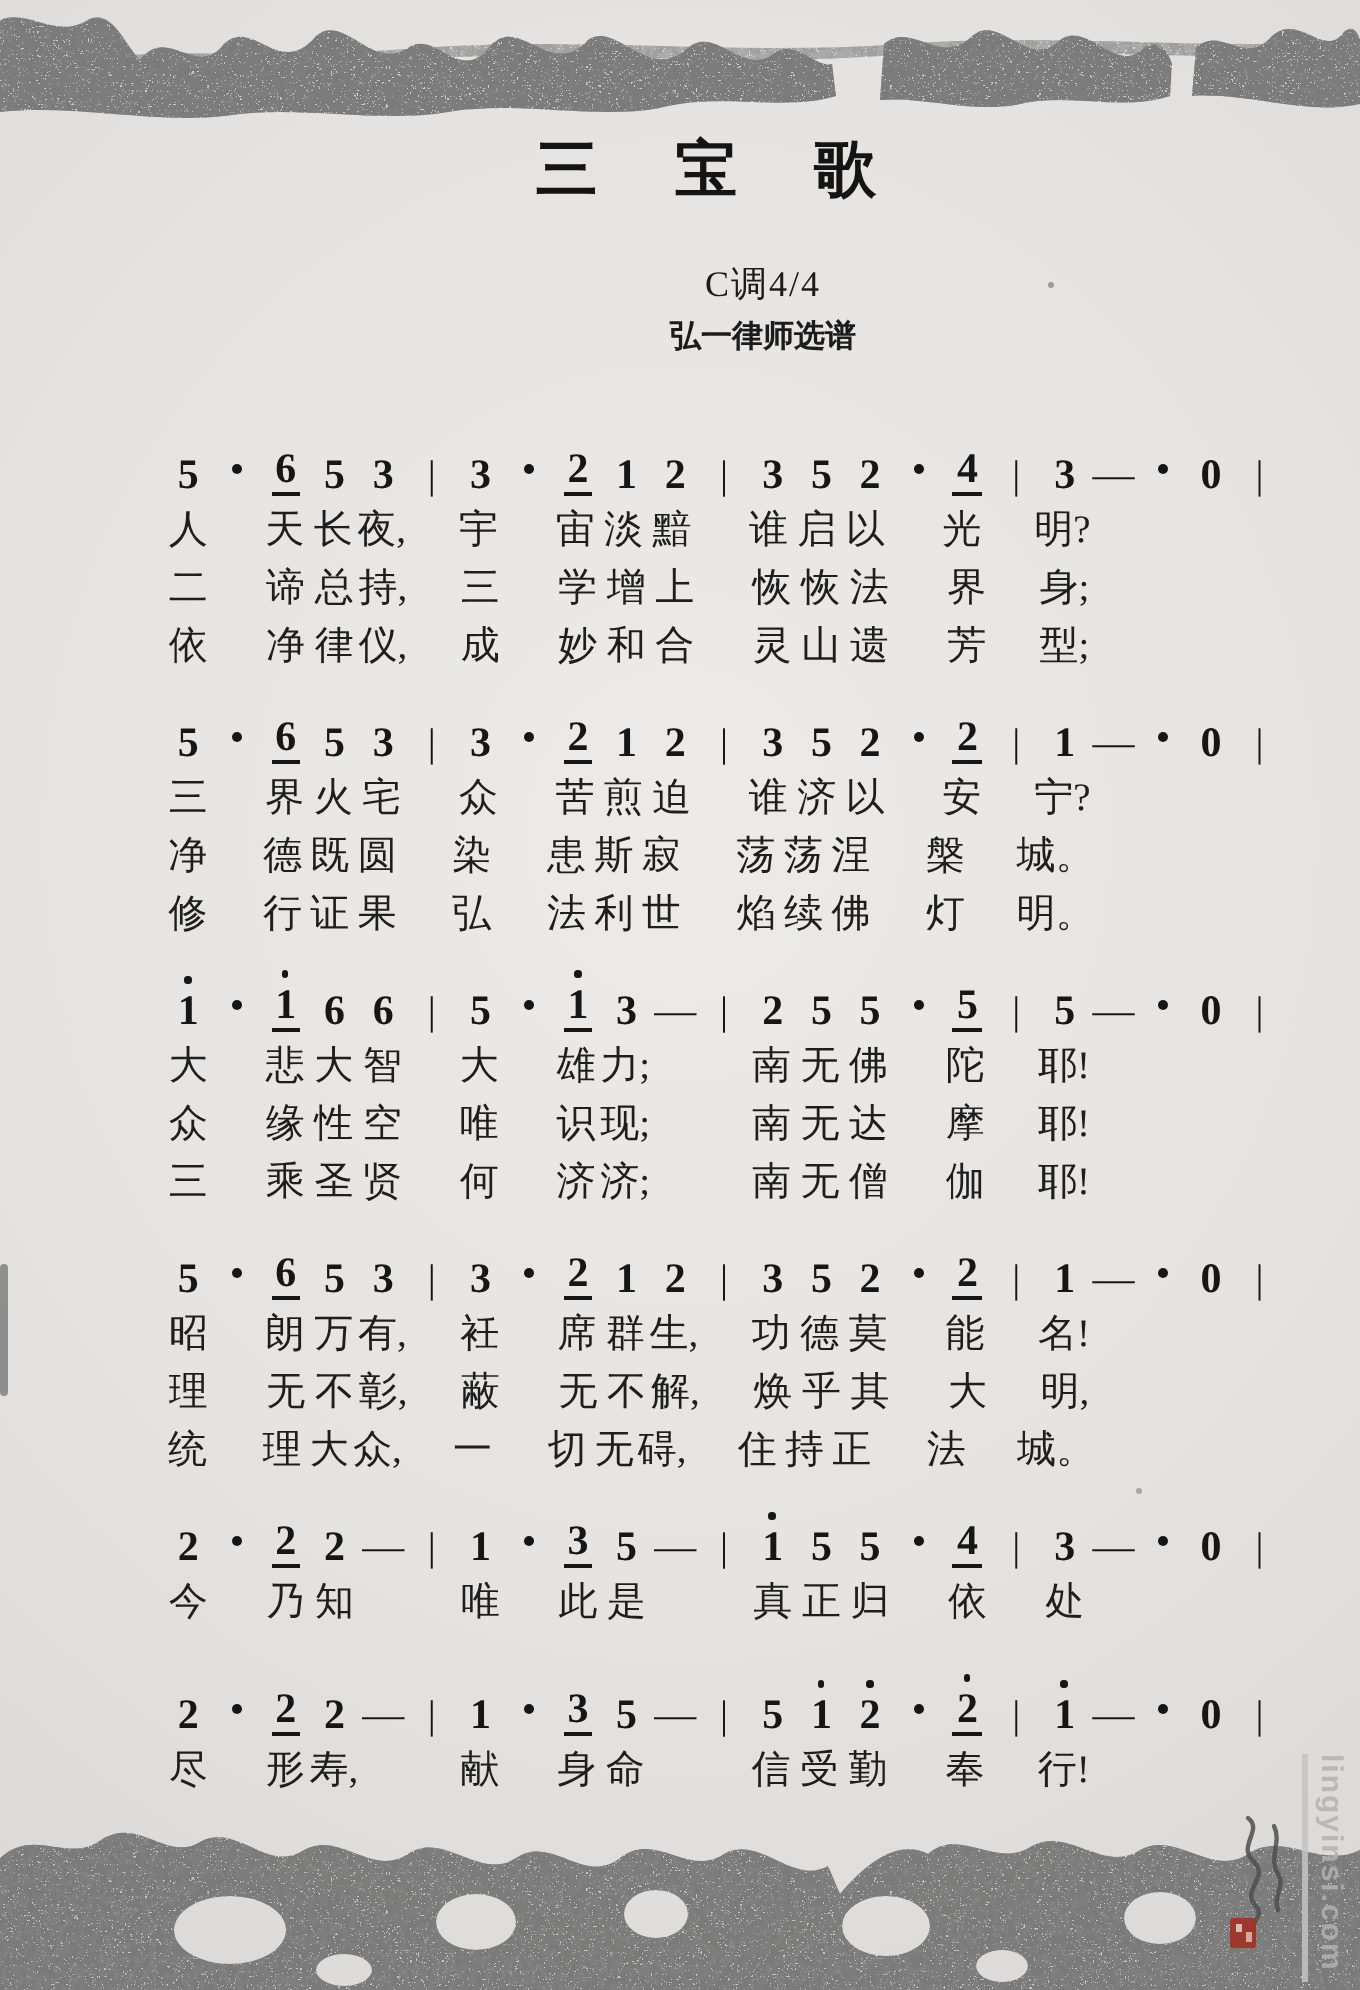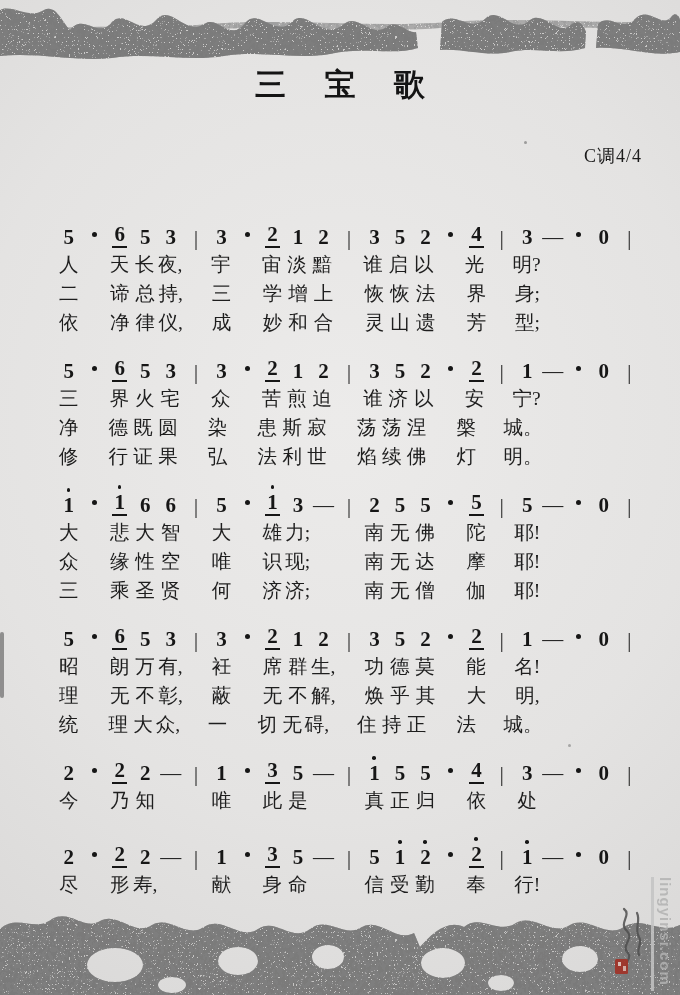--- a/index.html
+++ b/index.html
@@ -6,29 +6,29 @@
   html,body { background:#bfbfbf; }
   .page {
     position:relative; width:680px; height:995px; margin:0 auto; overflow:hidden;
     background:
       radial-gradient(ellipse 120% 90% at 50% 42%, #ecebea 0%, #e4e3e2 45%, #d6d5d4 85%, #c9c8c7 100%);
     font-family:"Liberation Serif","DejaVu Serif",serif;
   }
   .band { position:absolute; left:0; z-index:1; display:block; }
   .band.top { top:0; }
   .band.bottom { bottom:0; }
-  .content { position:relative; z-index:2; padding-top:64px; }
+  .content { position:relative; z-index:2; padding-top:64px;padding-left:26px; }
 
   .title {
     text-align:center; font-family:"Liberation Sans","DejaVu Sans",sans-serif;
     font-weight:700; font-size:31px; color:#141414; letter-spacing:15px; text-indent:15px;
   }
   .meta-row {
-    display:flex; justify-content:flex-end; align-items:center;
-    margin-top:24px; padding:0 38px 0 95px; height:52px;
+    display:flex; justify-content:space-between; align-items:center;
+    margin-top:24px; padding:0 38px 0 95px; height:52px;flex-direction:column;
   }
   .keysig { font-size:18px; color:#1c1c1c; letter-spacing:1px; }
   .credits { text-align:left; font-size:15.5px; color:#1c1c1c; line-height:1.95; font-weight:600; }
 
   .score { margin-top:36px; padding:0 38px 0 56px; }
   .system { margin-bottom:15px; }
   .system:nth-of-type(5) { margin-bottom:23px; }
 
   .note-row { display:grid; align-items:end; height:28px; padding-top:6px; margin-bottom:4px; }
   .tok { text-align:center; font-size:21px; line-height:1; color:#161616; font-weight:500; }
@@ -116,20 +116,21 @@
       <rect x="623" y="63" width="3" height="5" fill="#e7ddd6" opacity="0.7"></rect>
     </g>
   </svg>
 
   <div class="content">
     <h1 class="title">三 宝 歌</h1>
 
     <div class="meta-row">
       <span class="keysig">C调4/4</span>
       <div class="credits">
+        <div>弘一律师选谱</div>
       </div>
     </div>
 
     <div class="score">
         <div class="system">
           <div class="note-row" style="grid-template-columns: repeat(23, 1fr);">
             <span class="tok note"><b class="nd">5</b></span>
             <span class="tok adot"><i class="dotc"></i></span>
             <span class="tok note"><b class="nd ul">6</b></span>
             <span class="tok note"><b class="nd">5</b></span>

